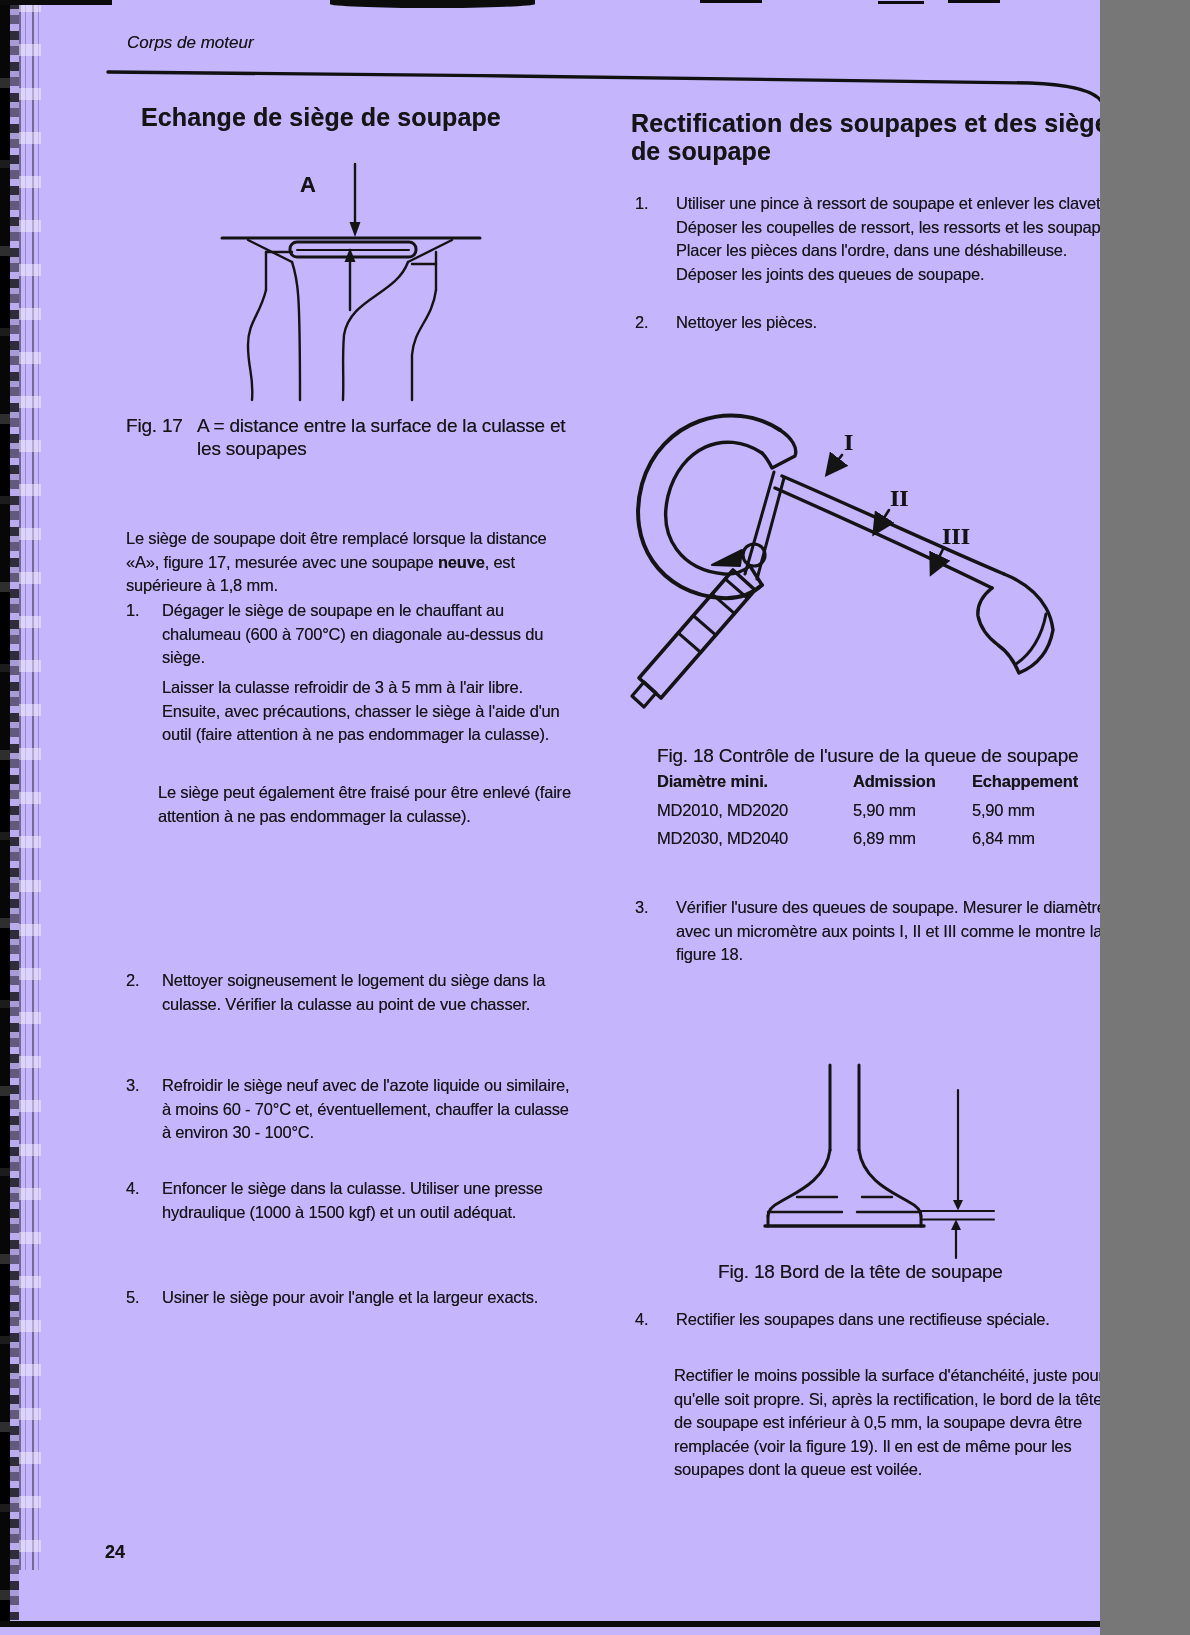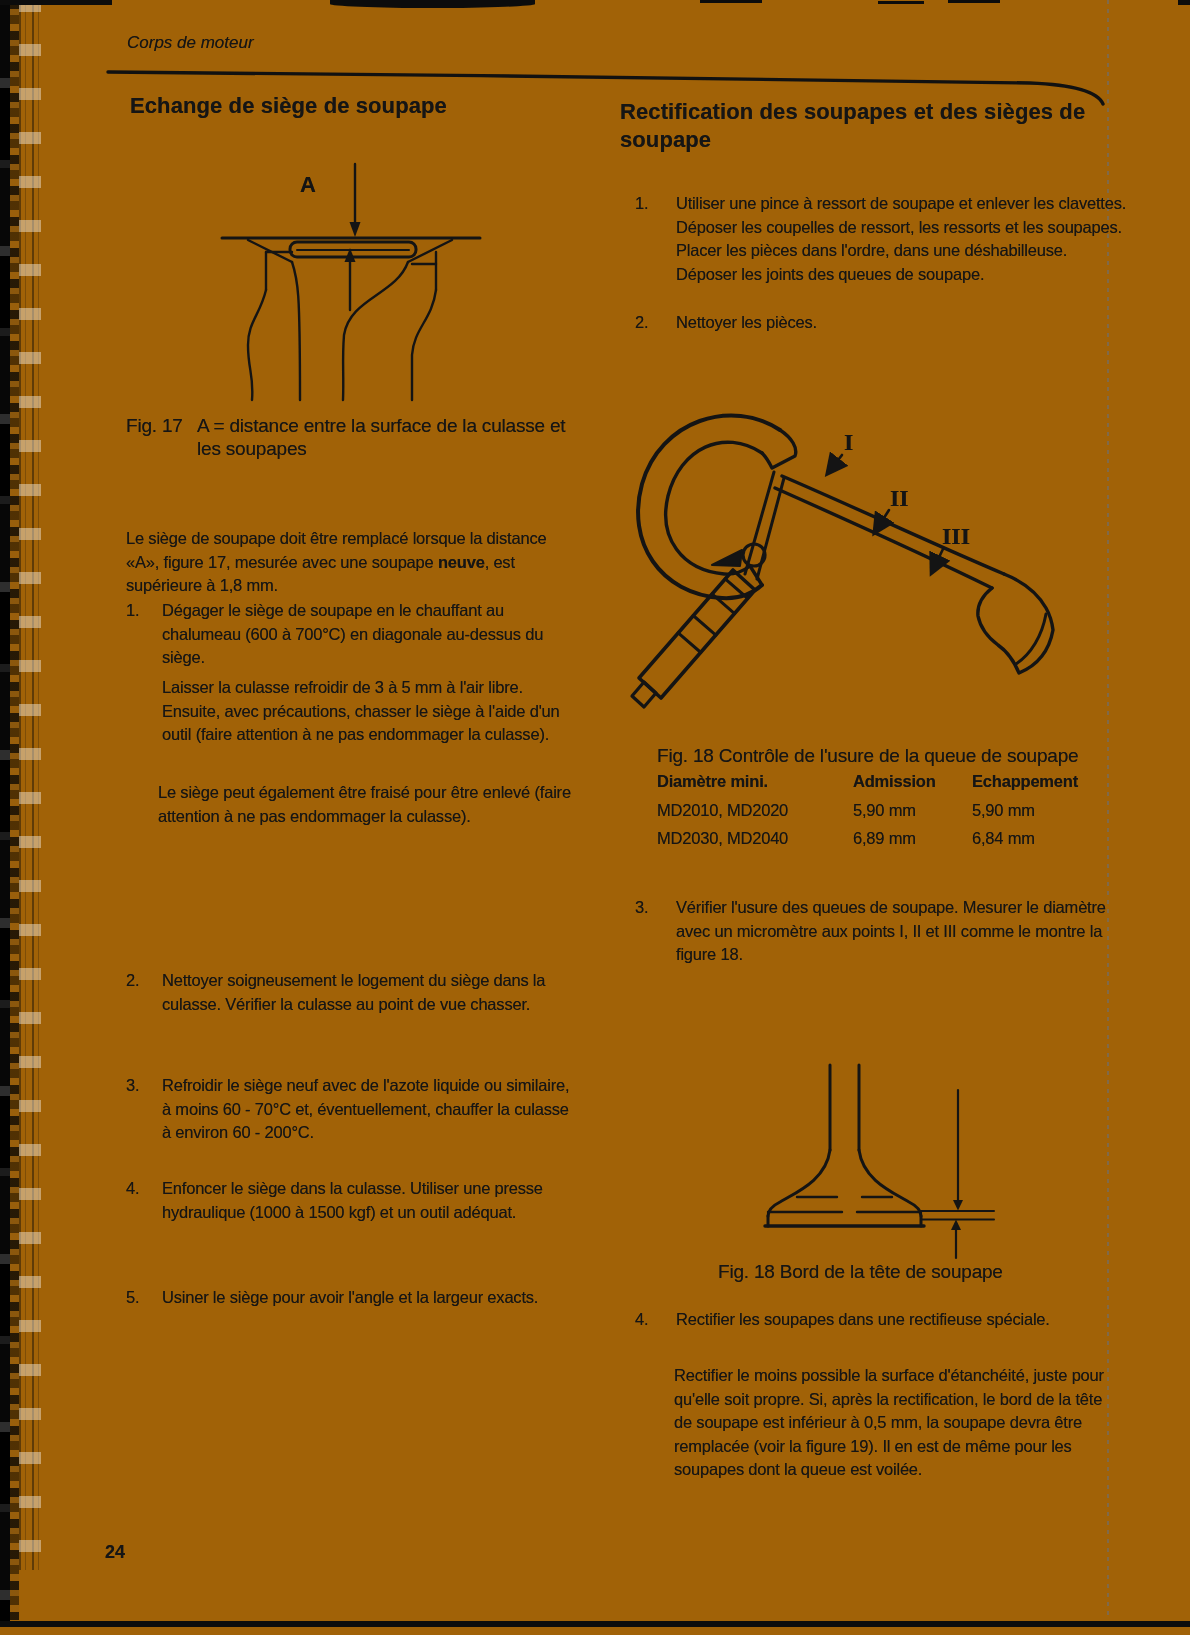--- a/index.html
+++ b/index.html
@@ -1,25 +1,25 @@
 <!DOCTYPE html>
 <html><head>
 <meta charset="utf-8">
 <style>
   html,body{margin:0;padding:0;background:#777;}
   .page{
-    position:relative; width:1190px; height:1635px;
-    background:#a16207; overflow:hidden;
+    position:relative; width:1100px; height:1635px;
+    background:#c4b5fd; overflow:hidden;
     font-family:"Liberation Sans", sans-serif;
     color:#151515;
   }
   .txt{ text-shadow:0 0 .5px rgba(20,20,20,.6); }
   .abs{ position:absolute; }
   .doc-header{ font-style:italic; font-size:17px; }
-  h1.heading{ margin:4px; font-size:22px; font-weight:bold; letter-spacing:.1px; line-height:28px; }
+  h1.heading{ margin:15px; font-size:25px; font-weight:bold; letter-spacing:.1px; line-height:28px; }
   .body-text{ font-size:16.5px; letter-spacing:-.2px; line-height:23.5px; }
   .step{ display:flex; }
   .step .num{ flex:0 0 36px; }
   .rstep{ padding-left:19px; }
   .rstep .num{ flex:0 0 41px; }
   .caption{ font-size:19px; letter-spacing:-.2px; line-height:23px; }
   .cap17{ display:grid; grid-template-columns:71px 378px; }
   b{ font-weight:bold; }
   .vtable{ width:460px; font-size:16.5px; letter-spacing:-.2px; }
   .vt-row{ display:grid; grid-template-columns:196px 119px 145px; line-height:27px; }
@@ -104,21 +104,21 @@
   </div>
   <div class="abs body-text txt" style="left:162px;top:676px;width:414px;">Laisser la culasse refroidir de 3 à 5 mm à l'air libre. Ensuite, avec précautions, chasser le siège à l'aide d'un outil (faire attention à ne pas endommager la culasse).</div>
   <div class="abs body-text txt" style="left:158px;top:781px;width:414px;">Le siège peut également être fraisé pour être enlevé (faire attention à ne pas endommager la culasse).</div>
 
   <div class="abs body-text step txt" style="left:126px;top:969px;width:452px;">
     <span class="num">2.</span>
     <span>Nettoyer soigneusement le logement du siège dans la culasse. Vérifier la culasse au point de vue chasser.</span>
   </div>
   <div class="abs body-text step txt" style="left:126px;top:1074px;width:452px;">
     <span class="num">3.</span>
-    <span>Refroidir le siège neuf avec de l'azote liquide ou similaire, à moins 60 - 70°C et, éventuellement, chauffer la culasse à environ 60 - 200°C.</span>
+    <span>Refroidir le siège neuf avec de l'azote liquide ou similaire, à moins 60 - 70°C et, éventuellement, chauffer la culasse à environ 30 - 100°C.</span>
   </div>
   <div class="abs body-text step txt" style="left:126px;top:1177px;width:452px;">
     <span class="num">4.</span>
     <span>Enfoncer le siège dans la culasse. Utiliser une presse hydraulique (1000 à 1500 kgf) et un outil adéquat.</span>
   </div>
   <div class="abs body-text step txt" style="left:126px;top:1286px;width:452px;">
     <span class="num">5.</span>
     <span>Usiner le siège pour avoir l'angle et la largeur exacts.</span>
   </div>
 

